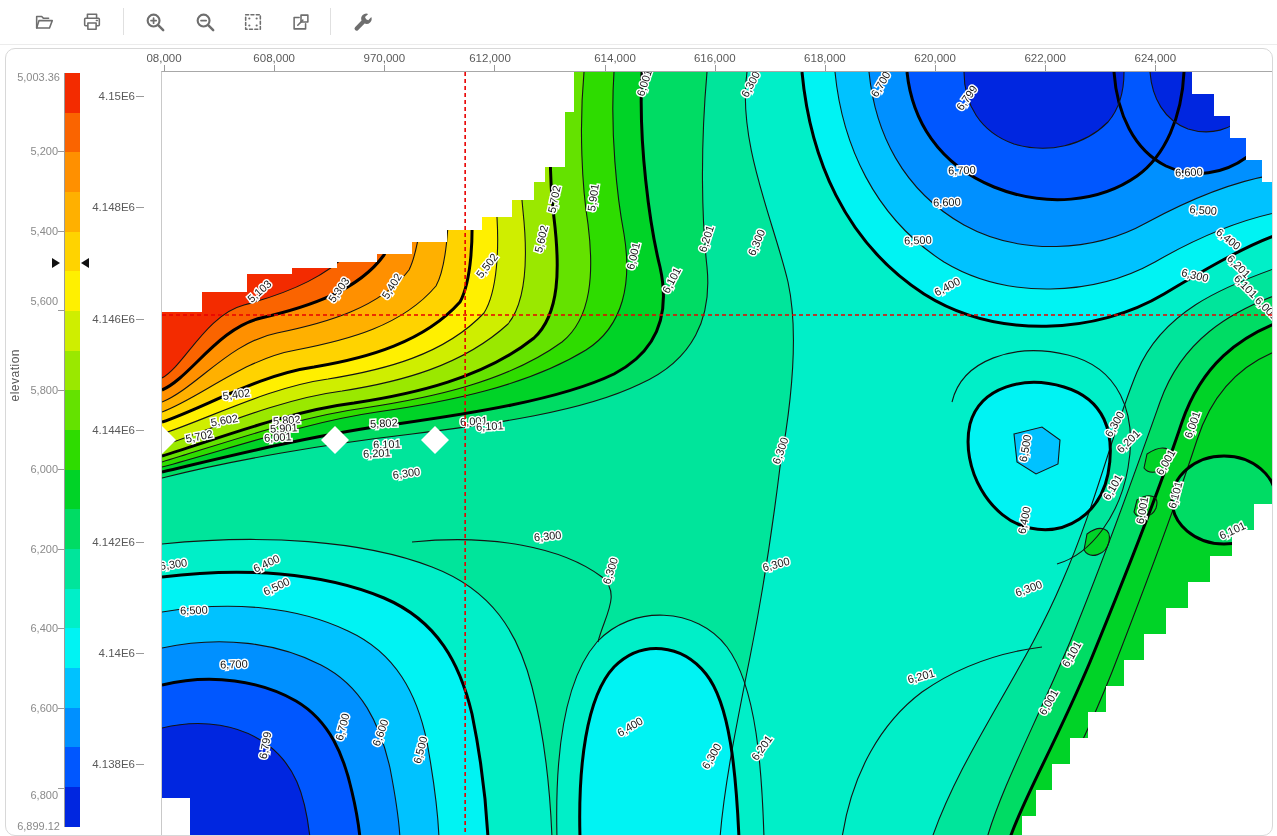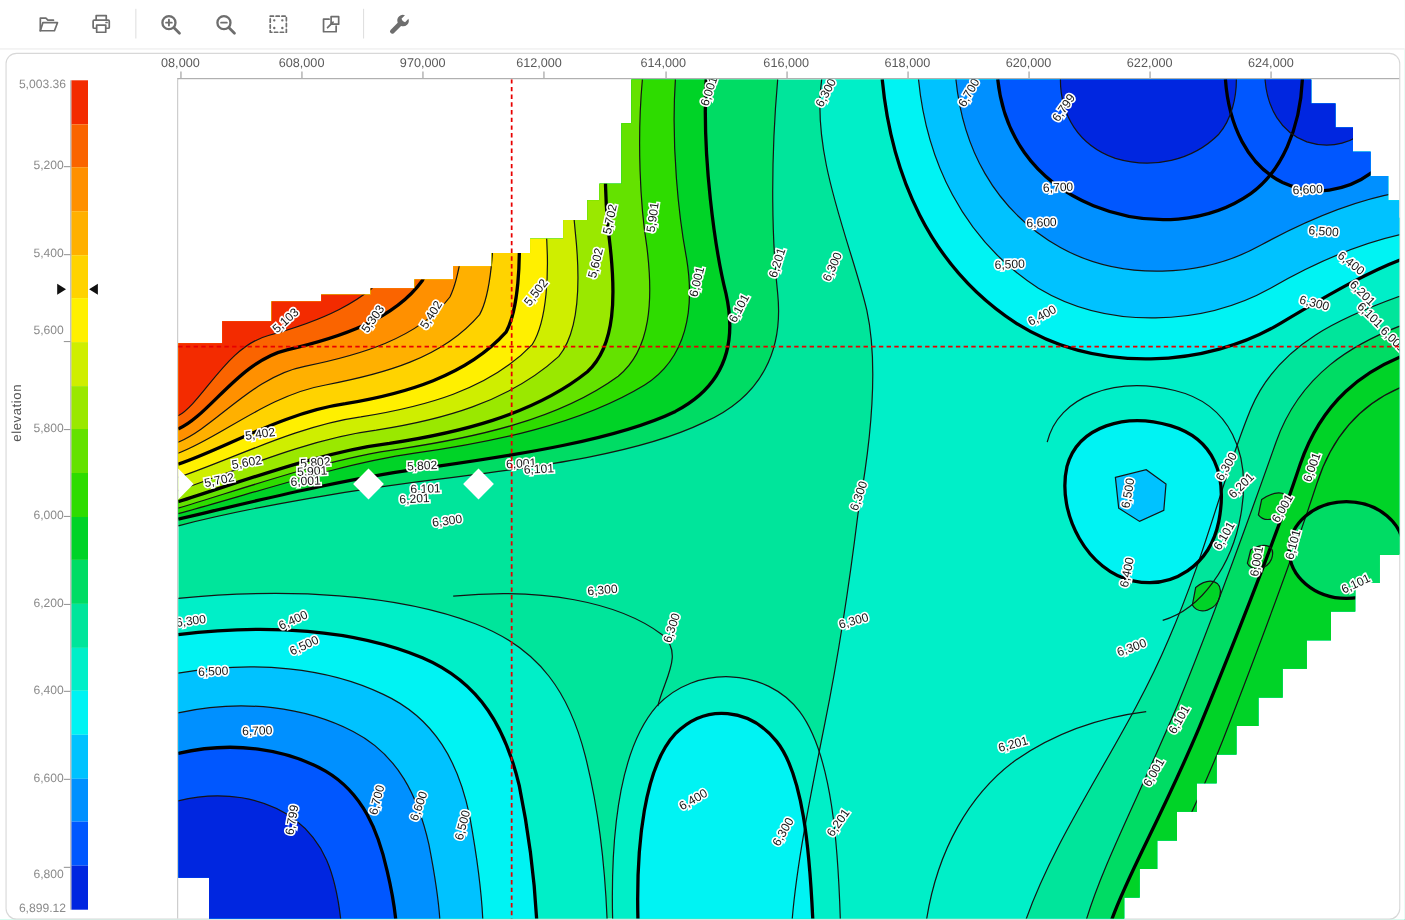--- a/index.html
+++ b/index.html
@@ -149,32 +149,48 @@
 
   <div id="xaxis">
       <div class="x-lab" style="left: 3px;">08,000</div>
       <div class="x-tick" style="left: 3px;"></div>
       <div class="x-lab" style="left: 113.15px;">608,000</div>
       <div class="x-tick" style="left: 113.15px;"></div>
       <div class="x-lab" style="left: 223.3px;">970,000</div>
       <div class="x-tick" style="left: 223.3px;"></div>
       <div class="x-lab" style="left: 329px;">612,000</div>
       <div class="x-tick" style="left: 333.45px;"></div>
-      <div class="x-lab" style="left: 442px;">614,000</div>
+      <div class="x-lab" style="left: 454px;">614,000</div>
       <div class="x-tick" style="left: 443.6px;"></div>
       <div class="x-lab" style="left: 553.75px;">616,000</div>
       <div class="x-tick" style="left: 553.75px;"></div>
       <div class="x-lab" style="left: 663.9px;">618,000</div>
       <div class="x-tick" style="left: 663.9px;"></div>
       <div class="x-lab" style="left: 774.05px;">620,000</div>
       <div class="x-tick" style="left: 774.05px;"></div>
       <div class="x-lab" style="left: 884.2px;">622,000</div>
       <div class="x-tick" style="left: 884.2px;"></div>
       <div class="x-lab" style="left: 994.35px;">624,000</div>
       <div class="x-tick" style="left: 994.35px;"></div>
+    </div>
+  <div id="yaxis">
+      <div class="y-lab" style="top: 25px;">4.15E6</div>
+      <div class="y-tick" style="top: 25px;"></div>
+      <div class="y-lab" style="top: 136.4px;">4.148E6</div>
+      <div class="y-tick" style="top: 136.4px;"></div>
+      <div class="y-lab" style="top: 247.8px;">4.146E6</div>
+      <div class="y-tick" style="top: 247.8px;"></div>
+      <div class="y-lab" style="top: 359.2px;">4.144E6</div>
+      <div class="y-tick" style="top: 359.2px;"></div>
+      <div class="y-lab" style="top: 470.6px;">4.142E6</div>
+      <div class="y-tick" style="top: 470.6px;"></div>
+      <div class="y-lab" style="top: 582px;">4.14E6</div>
+      <div class="y-tick" style="top: 582px;"></div>
+      <div class="y-lab" style="top: 693.4px;">4.138E6</div>
+      <div class="y-tick" style="top: 693.4px;"></div>
     </div>
 
   <div id="plot">
   <svg width="1117" height="766" viewBox="0 0 1117 766" xmlns="http://www.w3.org/2000/svg">
     <defs>
       <clipPath id="dataRegion">
         <path d="M0,240 L40,240 L40,220 L85,220 L85,202 L130,202 L130,196 L175,196 L175,190 L215,190
           L215,182 L250,182 L250,170 L285,170 L285,158 L320,158 L320,145 L350,145 L350,128 L372,128
           L372,110 L383,110 L383,95 L403,95 L403,40 L412,40 L412,0 L1030,0 L1030,22 L1052,22 L1052,44
           L1068,44 L1068,66 L1084,66 L1084,88 L1100,88 L1100,110 L1110,110 L1110,126 L1117,126

